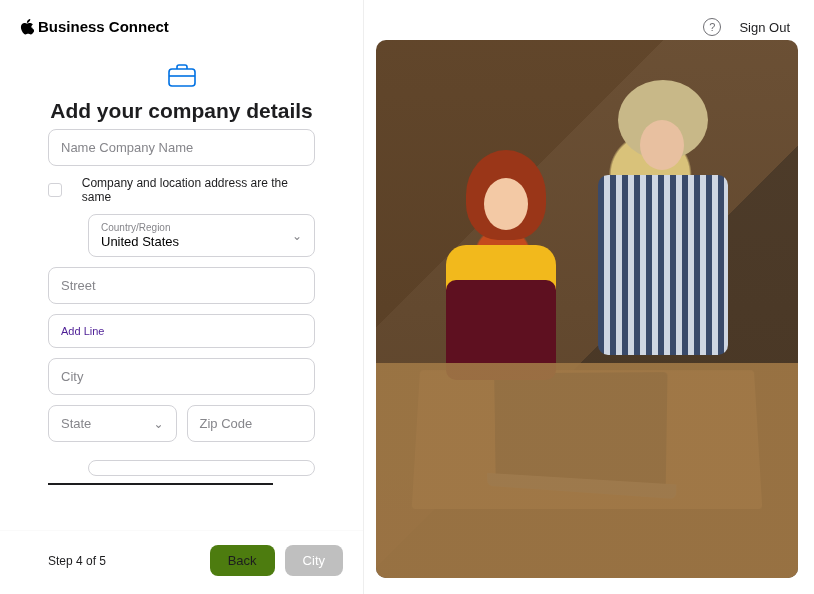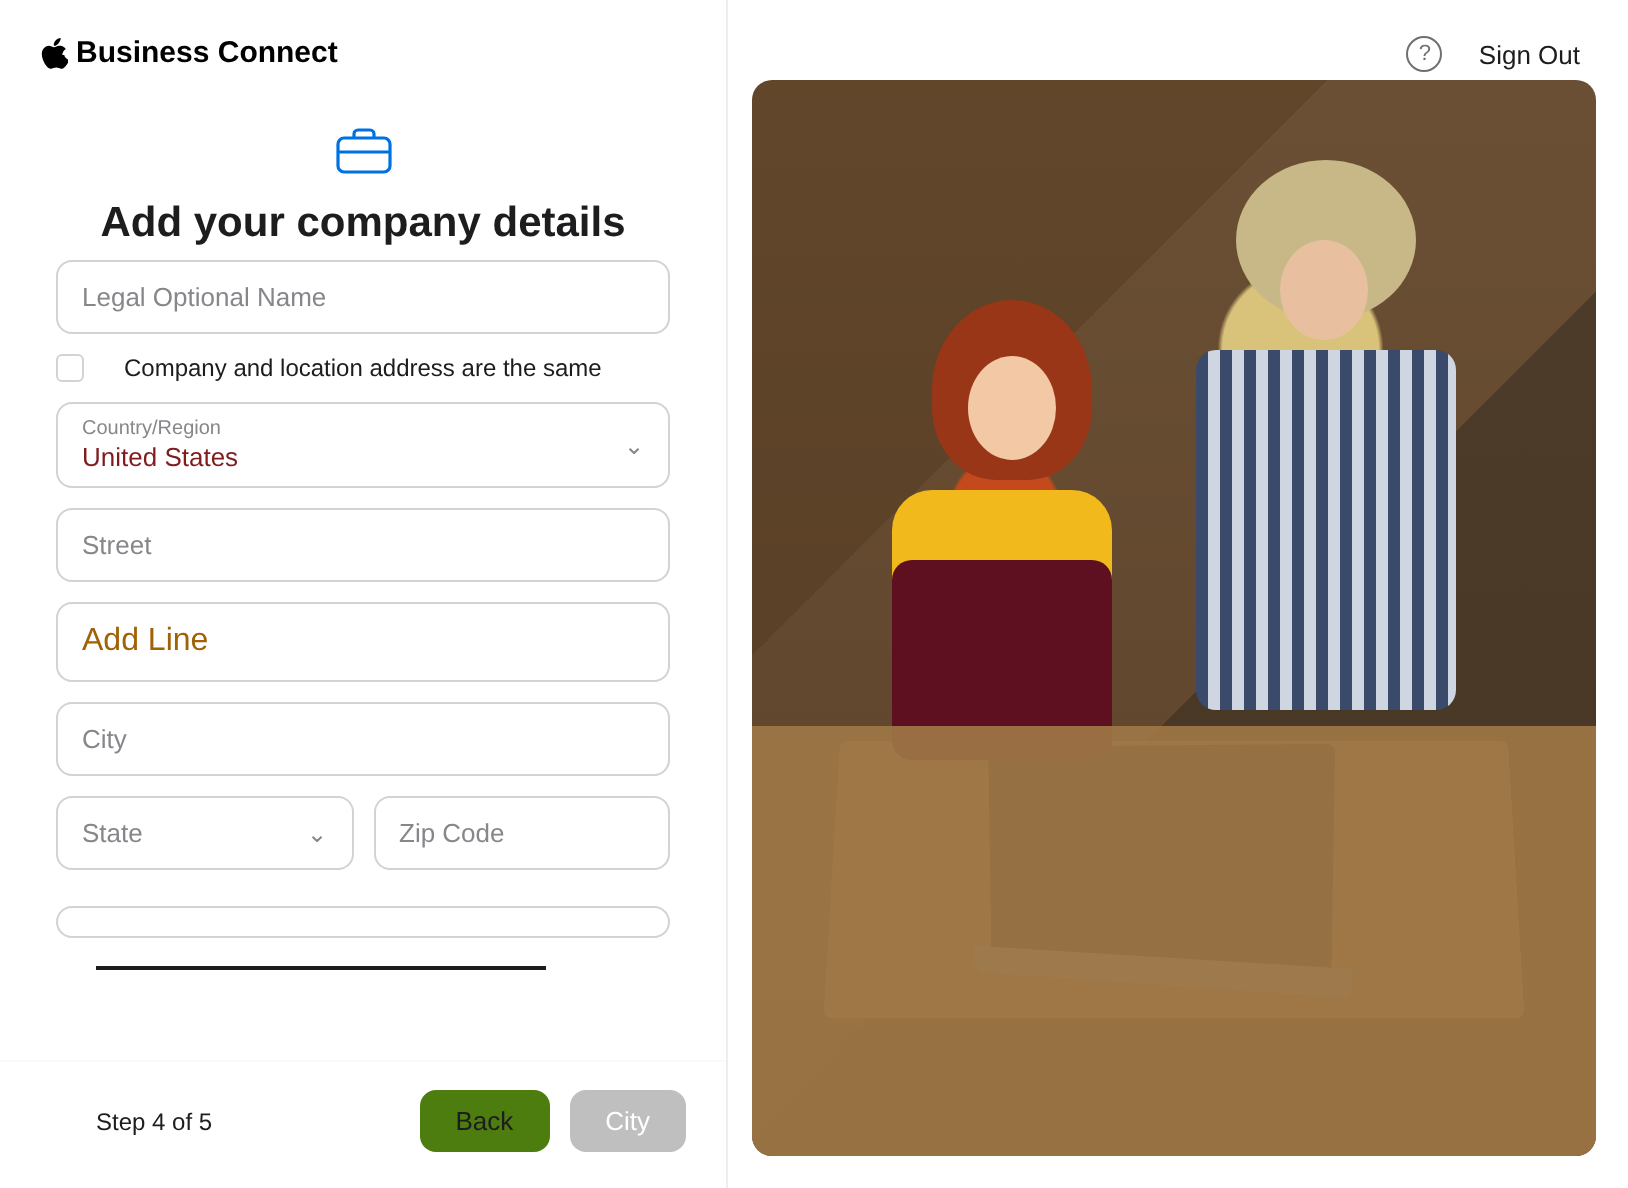--- a/index.html
+++ b/index.html
@@ -52,21 +52,21 @@
     border-radius: 50%;
     display: flex; align-items: center; justify-content: center;
     font-size: 11px; color: #6e6e73;
   }
   .signout {
     font-size: 13px; color: #1d1d1f; cursor: pointer;
   }
   .form-scroll {
     flex: 1;
     overflow: hidden;
-    padding: 0 28px;
+    padding: 0 48px;
   }
   .icon-hero {
     text-align: center;
     margin-top: 18px;
   }
   .briefcase {
     width: 28px; height: 24px;
     margin: 0 auto 8px;
   }
   .title {
@@ -89,30 +89,30 @@
     padding: 10px 12px;
     margin-bottom: 10px;
     font-size: 13px;
     color: #6e6e73;
     background: #fff;
     display: flex;
     align-items: center;
     justify-content: space-between;
     position: relative;
   }
-  .field.small-height { padding: 7px 12px; }
+  .field.small-height { padding: 7px 12px; margin-left: 40px; }
   .field .mini-label {
     font-size: 10px;
     color: #86868b;
     display: block;
     margin-bottom: 1px;
   }
   .field .value {
     font-size: 13px;
-    color: #7f1d1d;
+    color: #000000;
   }
   .field .placeholder { color: #86868b; font-size: 13px; }
   .chev {
     color: #86868b;
     font-size: 12px;
   }
   .checkbox-row {
     display: flex;
     align-items: center;
     gap: 20px;
@@ -123,21 +123,21 @@
   .checkbox {
     width: 14px; height: 14px;
     border: 1px solid #d2d2d7;
     border-radius: 3px;
   }
   .row2 {
     display: flex; gap: 10px;
   }
   .row2 .field { flex: 1; }
   .addline {
-    font-size: 16px; color: #a16207; cursor: pointer;
+    font-size: 11px; color: #4c1d95; cursor: pointer;
   }
   .footer {
     display: flex;
     align-items: center;
     padding: 14px 20px 18px 48px;
     gap: 10px;
     border-top: 1px solid rgba(0,0,0,0.02);
     margin-top: 45px;
   }
   .step {
@@ -245,21 +245,21 @@
       <div class="icon-hero">
         <svg class="briefcase" viewBox="0 0 28 24">
           <rect x="1" y="6" width="26" height="17" rx="3" fill="none" stroke="#0071e3" stroke-width="1.6"></rect>
           <path d="M9 6V4a2 2 0 0 1 2-2h6a2 2 0 0 1 2 2v2" fill="none" stroke="#0071e3" stroke-width="1.6"></path>
           <path d="M1 13h26" stroke="#0071e3" stroke-width="1.6"></path>
         </svg>
       </div>
       <div class="title">Add your company details</div>
 
       <div class="field">
-        <span class="placeholder">Legal Optional Name</span>
+        <span class="placeholder">Name Company Name</span>
       </div>
 
       <div class="checkbox-row">
         <div class="checkbox"></div>
         <span>Company and location address are the same</span>
       </div>
 
       <div class="field small-height">
         <div>
           <span class="mini-label">Country/Region</span>

